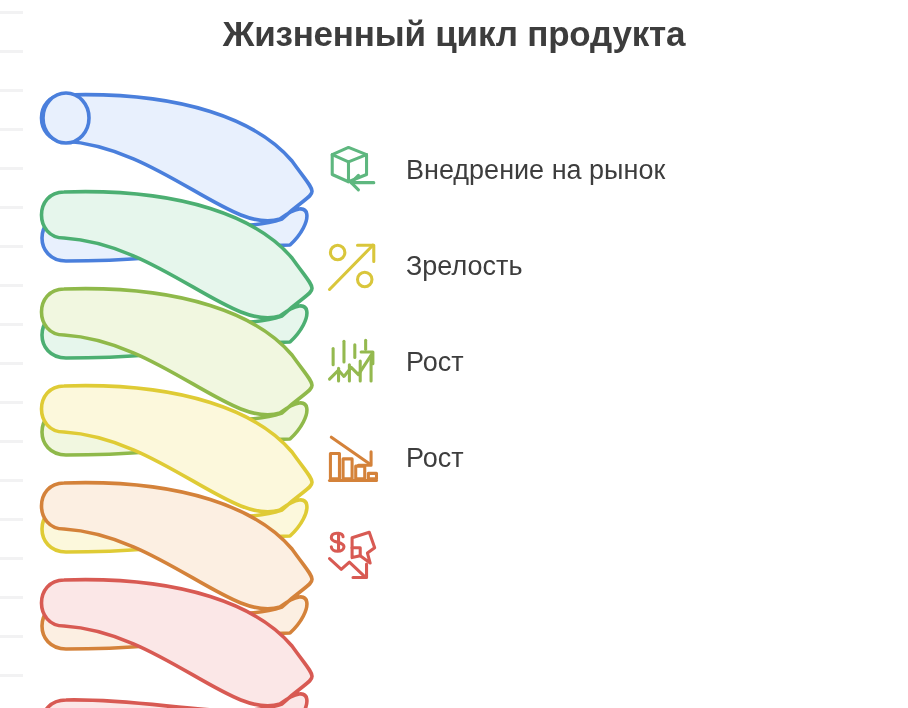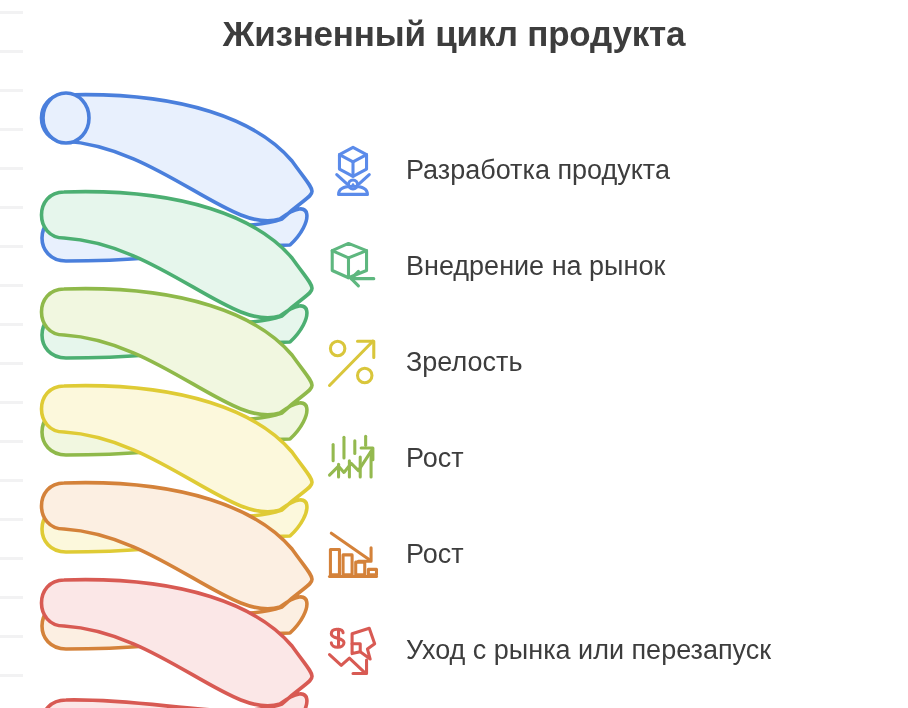--- a/index.html
+++ b/index.html
@@ -83,35 +83,20 @@
         <path d="M 34 207 C 154 203 228 233 262 273 C 292 315 288 297 252 331 C 198 349 124 325 36 327 C 4 327 4 373 36 373 C 144 373 214 357 260 357 C 284 335 284 305 250 331 C 202 347 130 259 34 253 C 4 253 4 207 34 207 Z" fill="#f1f7e0" stroke="#8fb94a" stroke-width="3.6"></path>
         <path d="M 34 304 C 154 300 228 330 262 370 C 292 412 288 394 252 428 C 198 446 124 422 36 424 C 4 424 4 470 36 470 C 144 470 214 454 260 454 C 284 432 284 402 250 428 C 202 444 130 356 34 350 C 4 350 4 304 34 304 Z" fill="#fcf8dc" stroke="#dfcb35" stroke-width="3.6"></path>
         <path d="M 34 401 C 154 397 228 427 262 467 C 292 509 288 491 252 525 C 198 543 124 519 36 521 C 4 521 4 567 36 567 C 144 567 214 551 260 551 C 284 529 284 499 250 525 C 202 541 130 453 34 447 C 4 447 4 401 34 401 Z" fill="#fcefe2" stroke="#d4823a" stroke-width="3.6"></path>
         <path d="M 34 498 C 154 494 228 524 262 564 C 292 606 288 588 252 622 C 198 640 124 616 36 618 C 4 618 4 664 36 664 C 144 664 214 648 260 648 C 284 626 284 596 250 622 C 202 638 130 550 34 544 C 4 544 4 498 34 498 Z" fill="#fbe7e7" stroke="#d85a53" stroke-width="3.6"></path>
       </g>
   </svg>
 </div>
 
 <div id="legend">
 
-  <div class="legend-row">
-    <span class="legend-icon">
-      <svg viewBox="0 0 62 62" width="56" height="56" fill="none" stroke="#5b8bea" stroke-width="3.4" stroke-linecap="round" stroke-linejoin="round">
-        <path d="M31 6 L46 14 L46 30 L31 38 L16 30 L16 14 Z"></path>
-        <path d="M16 14 L31 22 L46 14"></path>
-        <path d="M31 22 L31 38"></path>
-        <path d="M13 36 L24 46"></path>
-        <path d="M49 36 L38 46"></path>
-        <circle cx="31" cy="47" r="5"></circle>
-        <circle cx="31" cy="47" r="1.4" fill="#5b8bea" stroke="none"></circle>
-        <path d="M15 58 C15 51 22 49 31 49 C40 49 47 51 47 58 Z"></path>
-      </svg>
-    </span>
-    <span class="legend-label">Разработка продукта</span>
-  </div>
 
   <div class="legend-row">
     <span class="legend-icon">
       <svg viewBox="0 0 62 62" width="56" height="56" fill="none" stroke="#5eb77f" stroke-width="3.4" stroke-linecap="round" stroke-linejoin="round">
         <path d="M26 6 L46 14 L46 36 L26 44 L8 36 L8 14 Z"></path>
         <path d="M8 14 L26 22 L46 14"></path>
         <path d="M26 22 L26 44"></path>
         <path d="M54 45 L29 45"></path>
         <path d="M37 37 L29 45 L37 53"></path>
       </svg>
@@ -168,16 +153,15 @@
     <span class="legend-icon">
       <svg viewBox="0 0 62 62" width="56" height="56" fill="none" stroke="#d85a53" stroke-width="3.4" stroke-linecap="round" stroke-linejoin="round">
         <path d="M15 8 L15 27"></path>
         <path d="M20 12 C20 9 16 8 13 8 C9 8 7 10 7 13 C7 16 10 17 14 18 C18 19 21 20 21 23 C21 26 18 28 14 28 C10 28 7 26 7 23"></path>
         <path d="M30 13 L49 7 L55 24 L47 30 L50 41 L39 33 L30 35 Z"></path>
         <path d="M39 33 L39 24 L30 24"></path>
         <path d="M5 36 L18 48 L27 40 L44 56"></path>
         <path d="M46 42 L46 57 L31 57"></path>
       </svg>
     </span>
-    <span class="legend-label">Уход с рынка или перезапуск</span>
   </div>
 
 </div>
 
 </body></html>

